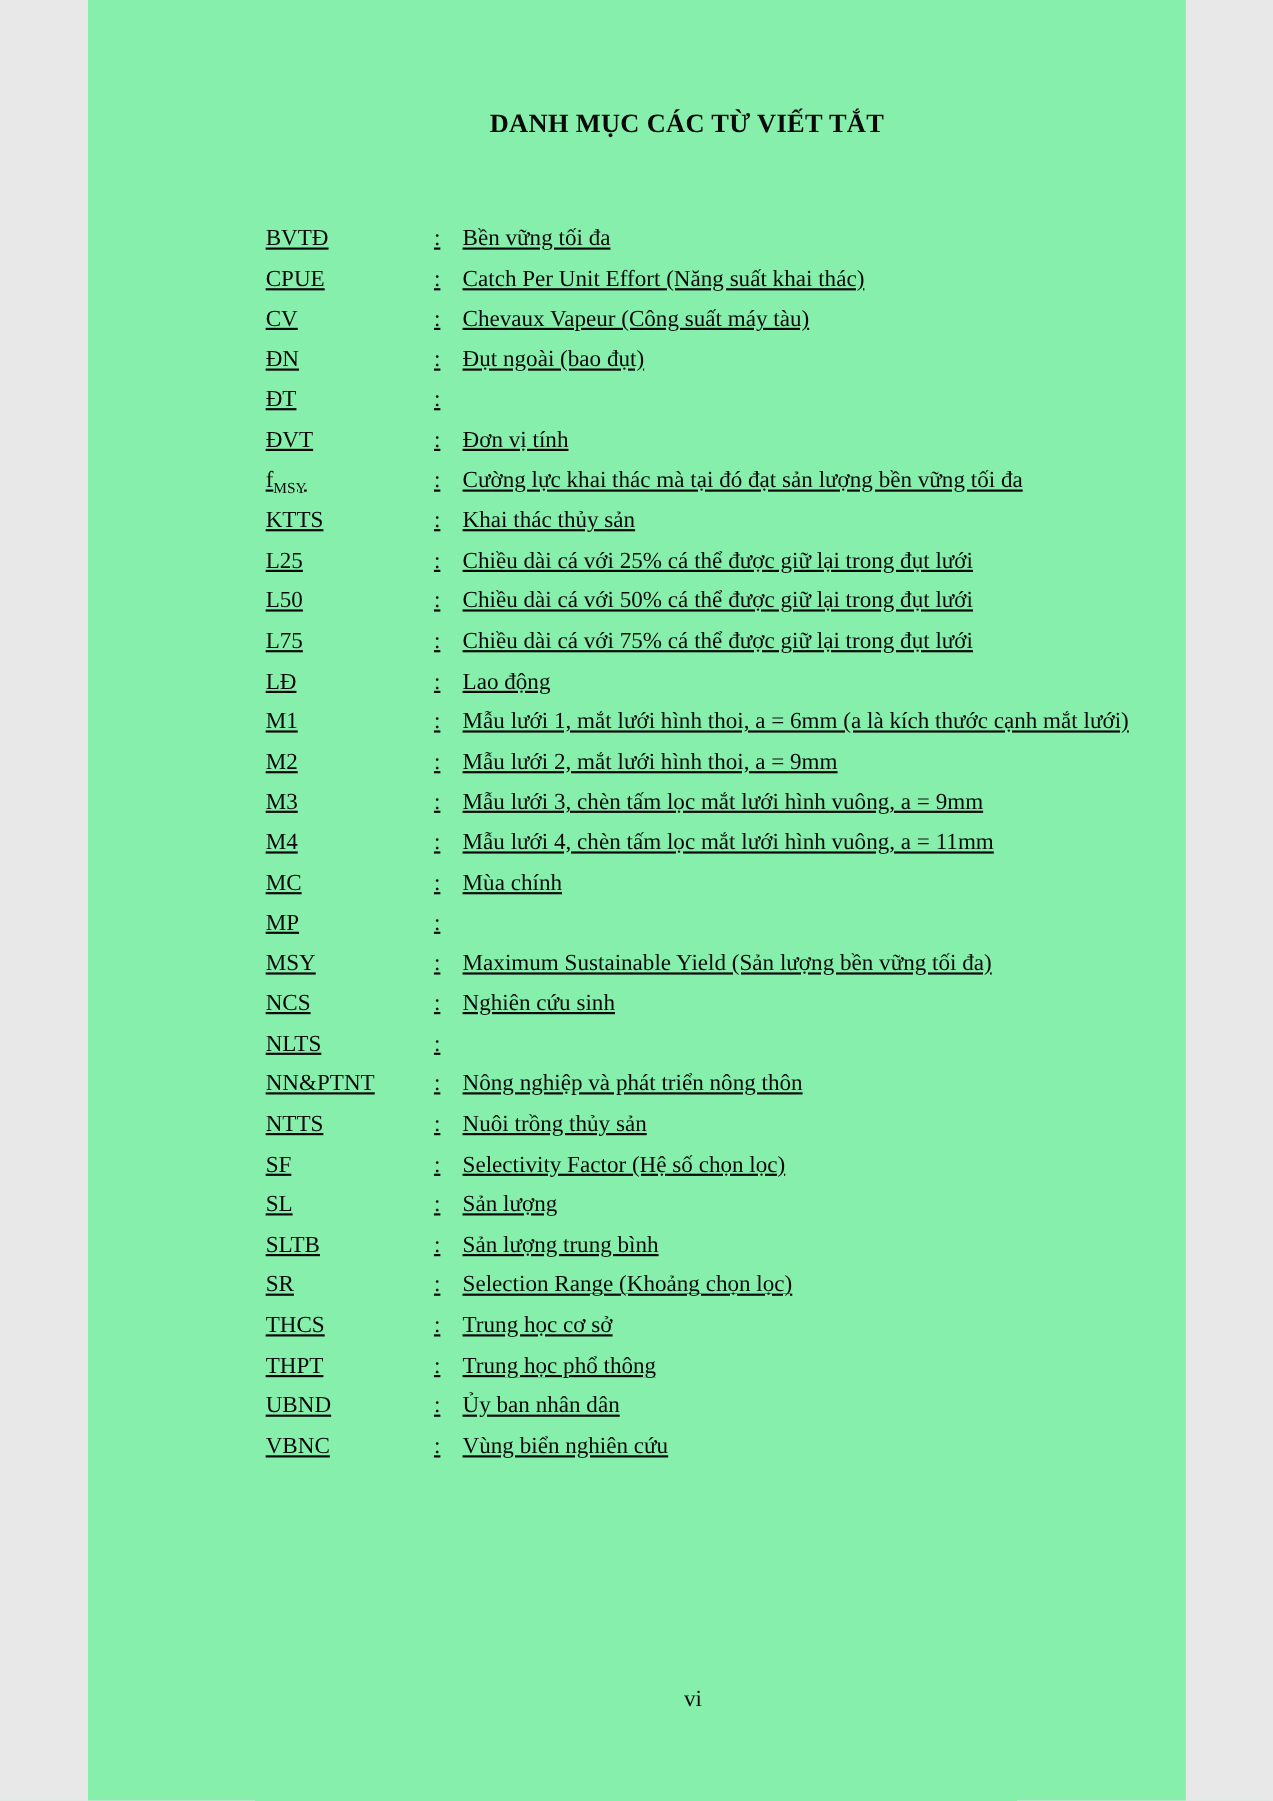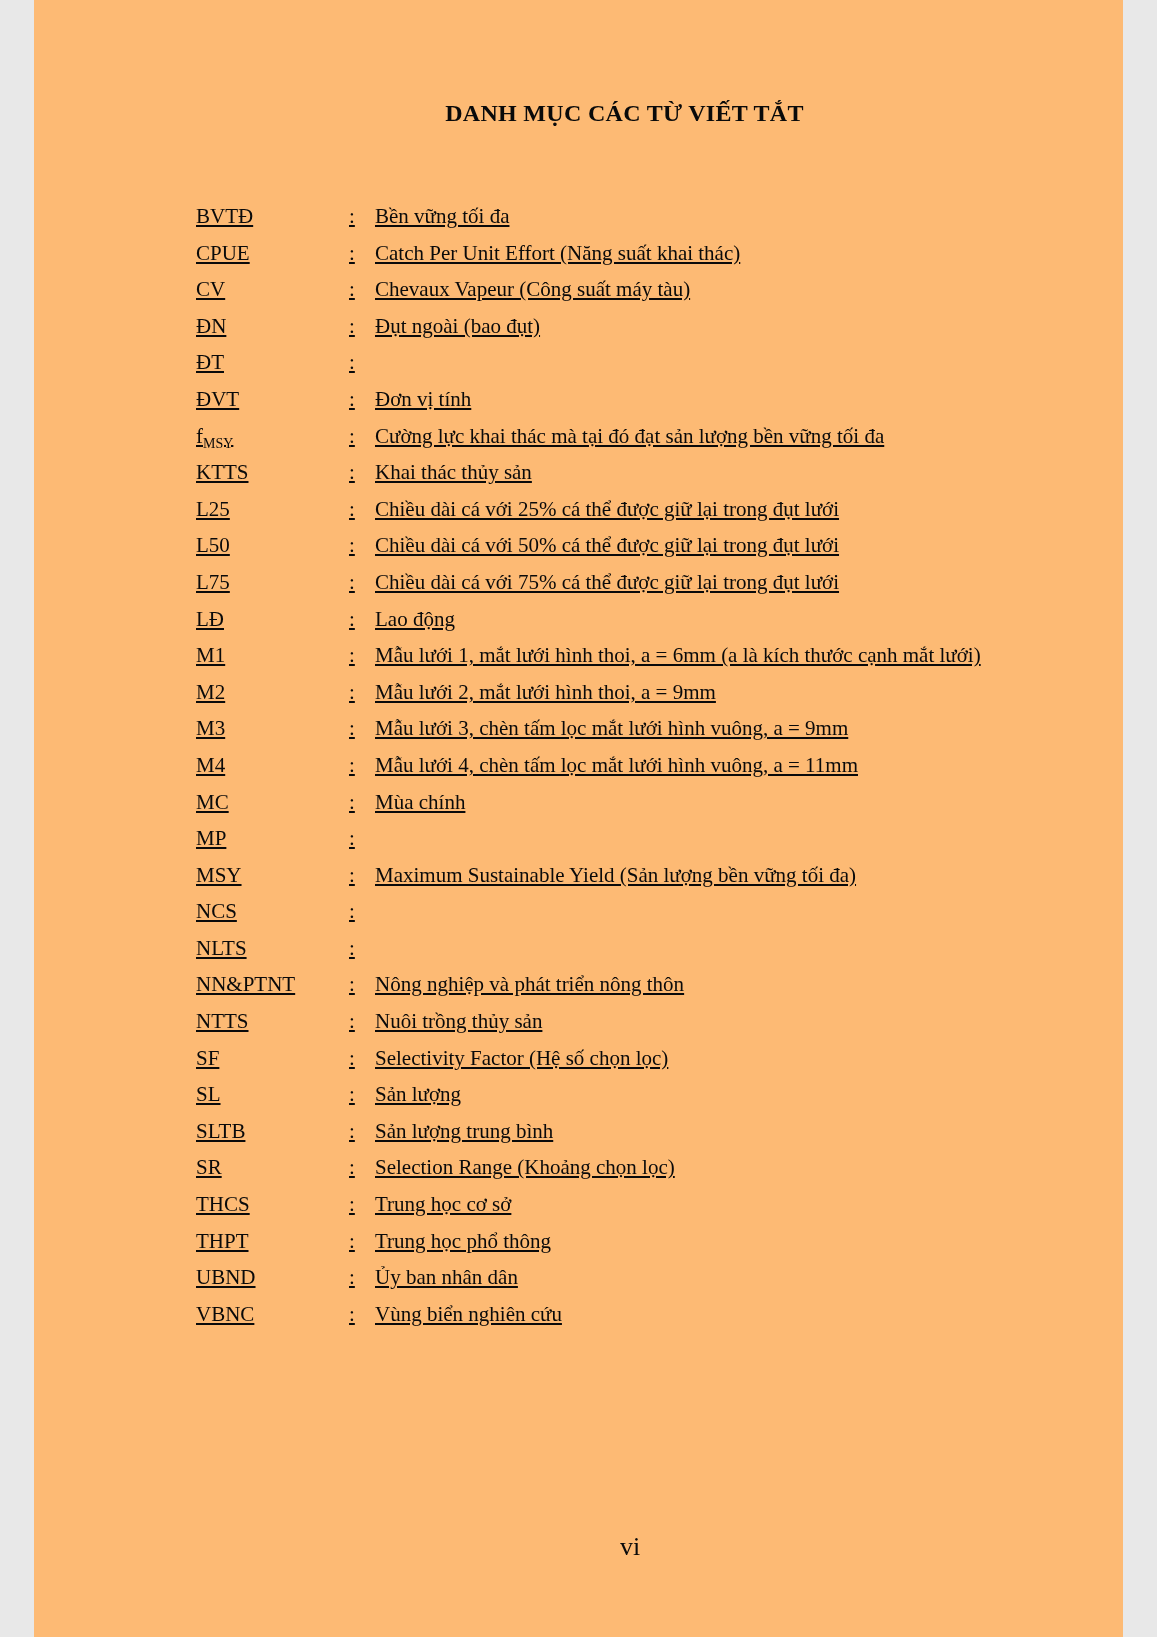--- a/index.html
+++ b/index.html
@@ -1,21 +1,21 @@
 <!DOCTYPE html>
 <html><head>
 <meta charset="utf-8">
 <style>
   html, body { margin: 0; padding: 0; background: #e8e8e8; }
   .page {
     position: relative;
-    width: 1089px;
+    width: 998px;
     height: 1637px;
     margin: 0 auto;
-    background: #fdba74;
+    background: #86efac;
     font-family: "Liberation Serif", serif;
     color: #0a0a0a;
     overflow: hidden;
   }
   .doc-title {
     position: absolute;
     top: 100px;
     left: 162px;
     right: 70px;
     text-align: center;
@@ -44,21 +44,21 @@
     font-size: 14px;
     line-height: 0;
   }
   .abbr-colon { text-align: left; }
   .page-footer {
     position: absolute;
     top: 1532px;
     left: 162px;
     right: 59px;
     text-align: center;
-    font-size: 26px;
+    font-size: 21px;
   }
 </style>
 </head>
 <body>
 
 <div class="page">
   <h1 class="doc-title">DANH MỤC CÁC TỪ VIẾT TẮT</h1>
 
   <div class="abbr-list">
   <div class="abbr-row">
@@ -169,20 +169,21 @@
 
   <div class="abbr-row">
     <span class="abbr-term"><span>MSY</span></span>
     <span class="abbr-colon">:</span>
     <span class="abbr-def">Maximum Sustainable Yield (Sản lượng bền vững tối đa)</span>
   </div>
 
   <div class="abbr-row">
     <span class="abbr-term"><span>NCS</span></span>
     <span class="abbr-colon">:</span>
+    <span class="abbr-def">Nghiên cứu sinh</span>
   </div>
 
   <div class="abbr-row">
     <span class="abbr-term"><span>NLTS</span></span>
     <span class="abbr-colon">:</span>
   </div>
 
   <div class="abbr-row">
     <span class="abbr-term"><span>NN&amp;PTNT</span></span>
     <span class="abbr-colon">:</span>

